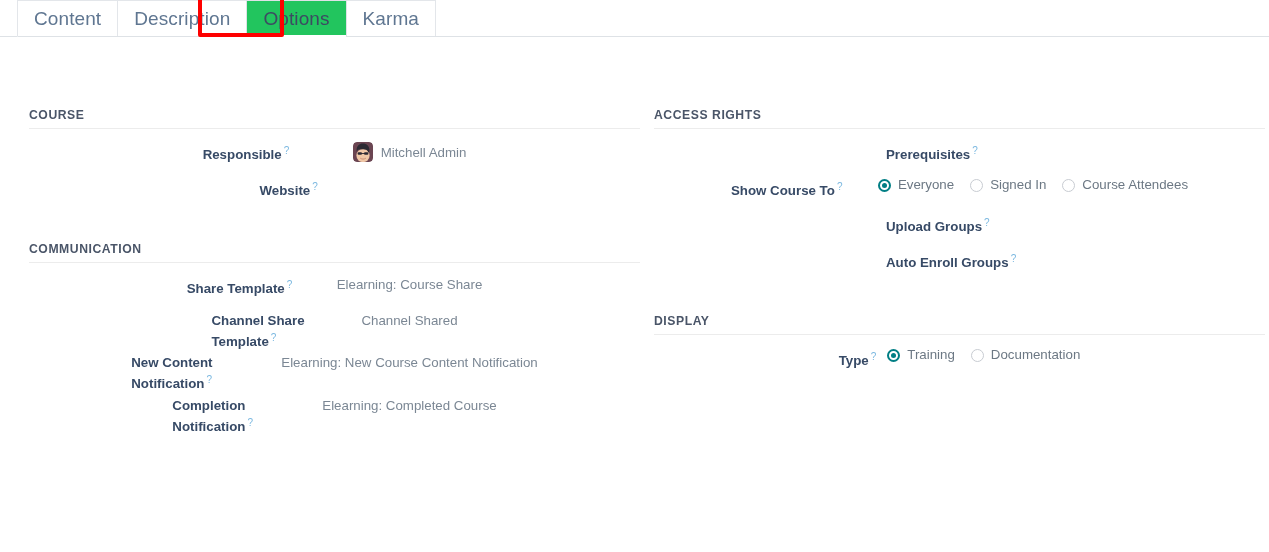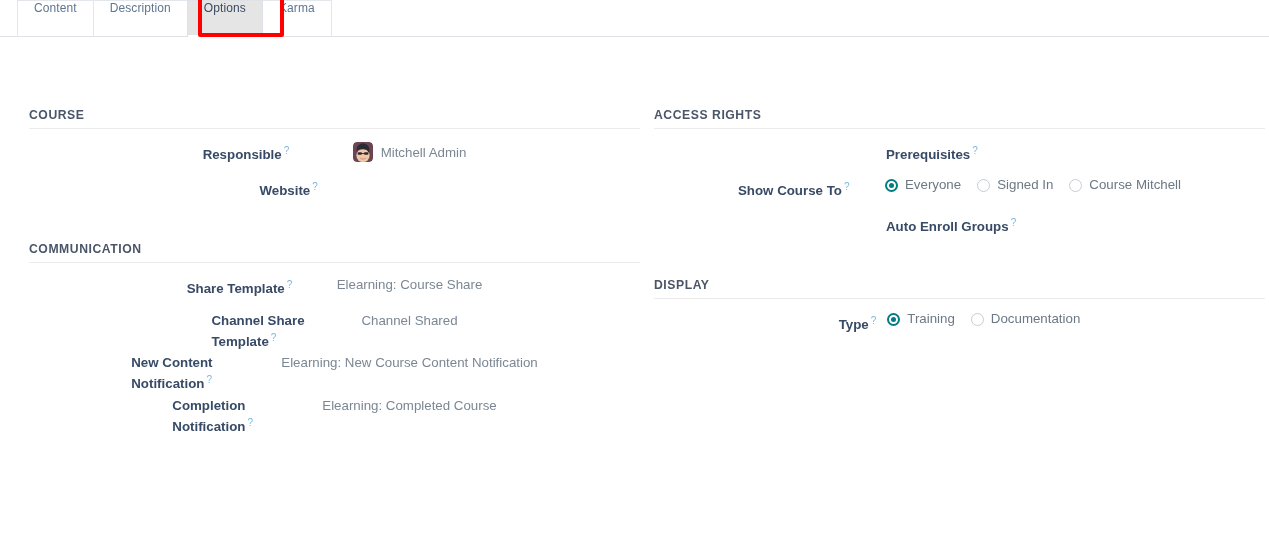--- a/index.html
+++ b/index.html
@@ -33,34 +33,34 @@
     width: 1px;
     height: 37px;
     background: #e9ecef;
   }
   .tab {
     position: relative;
     height: 36px;
     box-sizing: border-box;
     padding: 0 16px;
     display: flex;
-    align-items: flex-start;
+    align-items: center;
     justify-content: center;
-    font-size: 12px;
+    font-size: 19px;
     color: #5f7691;
     background: #ffffff;
     border: 1px solid #e3e6ea;
     border-bottom: none;
     margin-right: -1px;
     white-space: nowrap;
     letter-spacing: .1px;
   }
   .tab.active {
     color: #3c4b62;
-    background: #e5e5e5;
+    background: #22c55e;
     border-color: #dee2e6;
     z-index: 3;
   }
   .tab.active::after {
     content: "";
     position: absolute;
     left: 0;
     right: 0;
     bottom: -1px;
     height: 2px;
@@ -348,26 +348,32 @@
               <div class="radio-item">
                 <span class="radio checked"></span>
                 <span class="radio-label">Everyone</span>
               </div>
               <div class="radio-item">
                 <span class="radio"></span>
                 <span class="radio-label">Signed In</span>
               </div>
               <div class="radio-item">
                 <span class="radio"></span>
-                <span class="radio-label">Course Mitchell</span>
+                <span class="radio-label">Course Attendees</span>
               </div>
             </div>
           </div>
 
 
+          <div class="row">
+            <div class="label w147">
+              <span>Upload Groups</span><span class="help">?</span>
+            </div>
+            <div class="value"></div>
+          </div>
 
           <div class="row">
             <div class="label w147">
               <span>Auto Enroll Groups</span><span class="help">?</span>
             </div>
             <div class="value"></div>
           </div>
 
         </div>
       </div>

